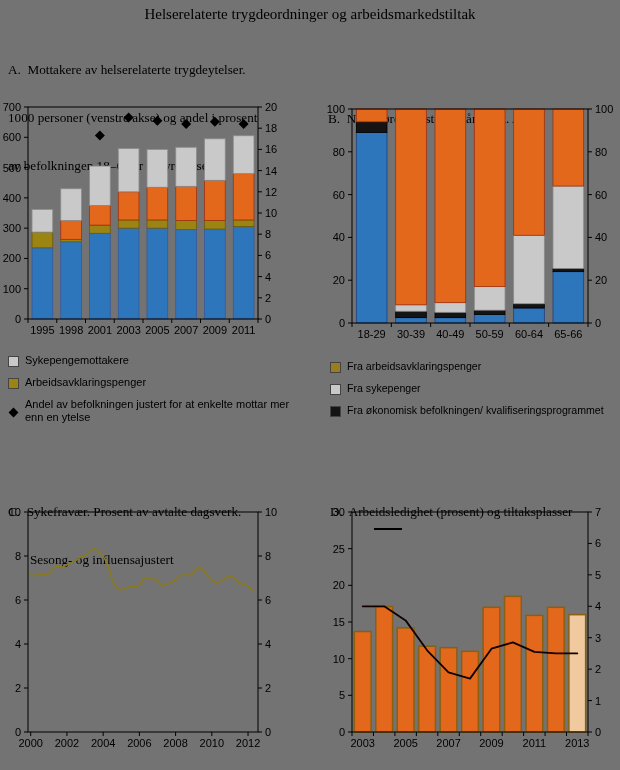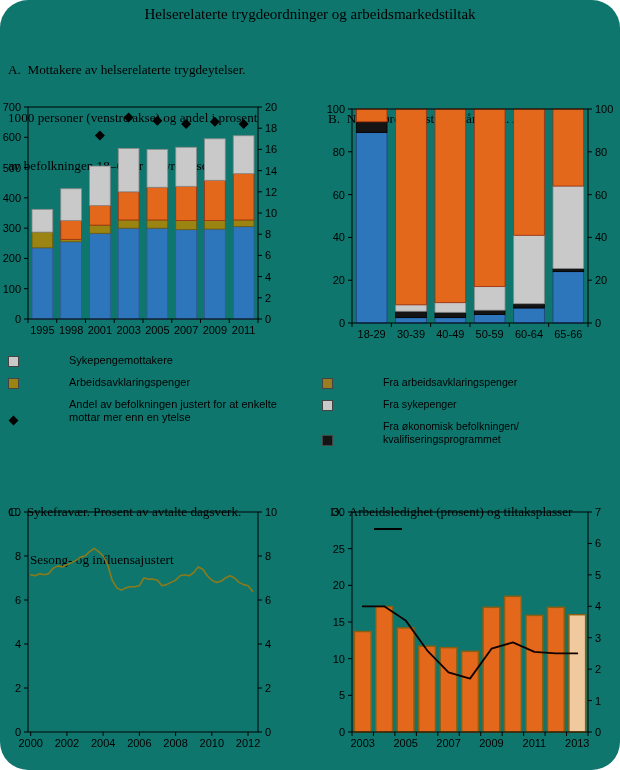--- a/index.html
+++ b/index.html
@@ -1,36 +1,36 @@
 <!DOCTYPE html>
 <html><head>
 <meta charset="utf-8">
 <style>
   html,body{margin:0;padding:0;background:#fff;}
-  #fig{position:relative;width:620px;height:770px;background:#0f766e;overflow:hidden;
-       font-family:"Liberation Sans",sans-serif;color:#000;border-radius:28px;}
+  #fig{position:relative;width:620px;height:770px;background:#737373;overflow:hidden;
+       font-family:"Liberation Sans",sans-serif;color:#000;}
   .main-title{position:absolute;top:6px;left:0;width:620px;text-align:center;
       font-family:"Liberation Serif",serif;font-size:15px;}
   .ptitle{position:absolute;font-family:"Liberation Serif",serif;font-size:13.2px;
       line-height:16px;white-space:pre-wrap;}
   .ptitle.indent2 div:nth-child(n+2){padding-left:22px;}
   #titleA{left:8px;top:30px;width:292px;}
   #titleB{left:328px;top:79px;width:292px;}
   #titleC{left:8px;top:472px;width:292px;}
   #titleD{left:330px;top:472px;width:290px;}
   .chart-mount{position:absolute;}
   #chartA{left:0;top:97px;}
   #chartB{left:322px;top:97px;}
   #chartC{left:0;top:504px;}
   #chartD{left:322px;top:504px;}
   .legend{position:absolute;font-size:11px;line-height:13px;}
   #legendA{left:8px;top:354px;width:288px;}
-  #legendB{left:322px;top:360px;width:288px;font-size:10.6px;margin-top:16px;}
+  #legendB{left:330px;top:360px;width:288px;font-size:10.6px;}
   #legendD{left:374px;top:522px;width:236px;}
-  .lg-item{display:flex;align-items:flex-end;margin-bottom:9px;gap:44px;}
+  .lg-item{display:flex;align-items:center;margin-bottom:9px;}
   .lg-sq{flex:0 0 auto;width:9px;height:9px;border:1px solid #444;margin:1px 6px 0 0;}
   .lg-di{flex:0 0 auto;width:7px;height:7px;background:#000;transform:rotate(45deg);
          margin:2px 8px 0 2px;}
   .lg-bar{flex:0 0 auto;width:28px;height:8px;border:1px solid #000;margin:2px 8px 0 0;}
   .lg-ln{flex:0 0 auto;width:28px;height:2px;background:#000;margin:6px 8px 0 0;}
   #legendD .lg-item{margin-bottom:10px;}
 </style>
 </head>
 <body>
 

